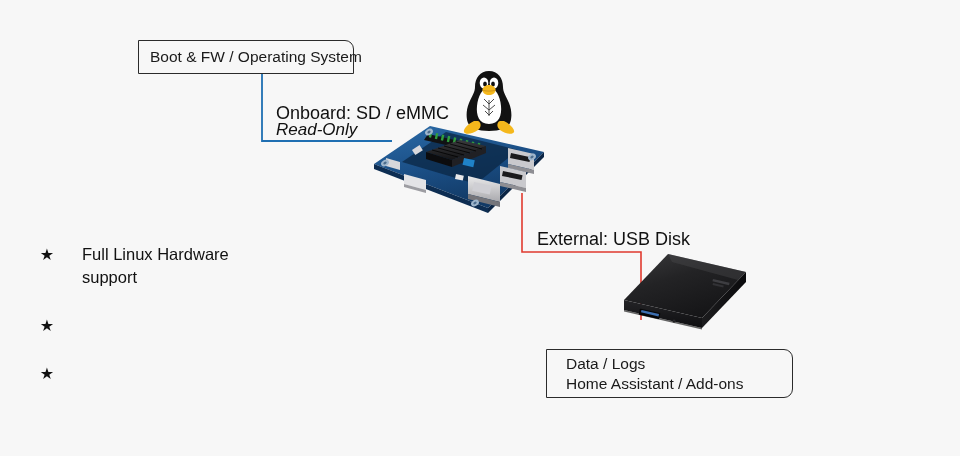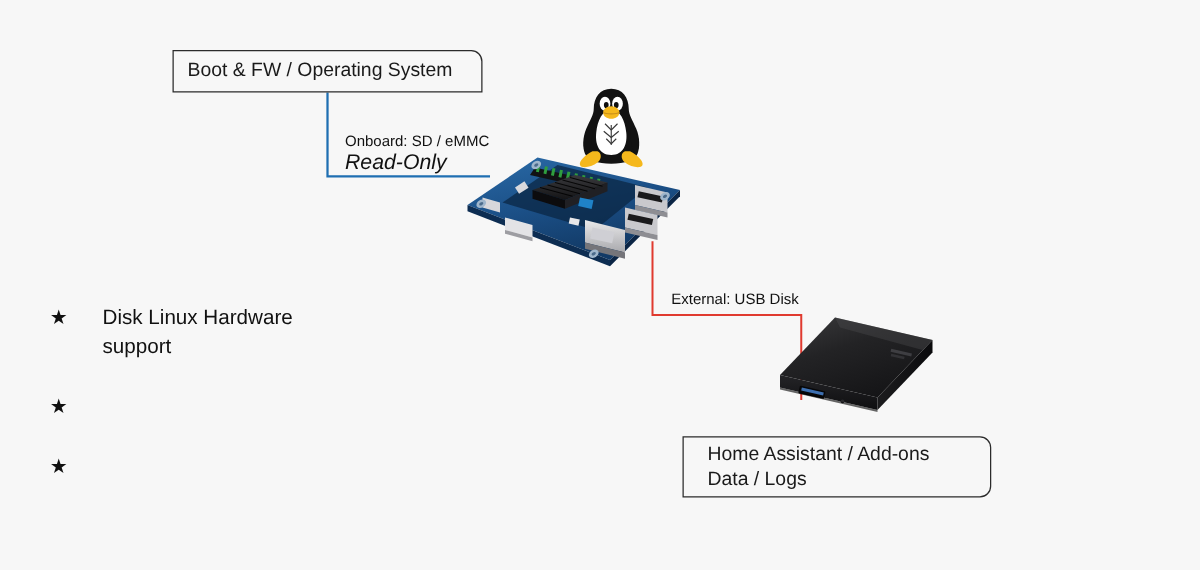--- a/index.html
+++ b/index.html
@@ -37,42 +37,42 @@
   }
   .callout .line {
     font-size: 15.5px;
     line-height: 20px;
     white-space: nowrap;
   }
 
   #box-boot {
     left: 138px;
     top: 40px;
-    width: 248px;
+    width: 216px;
     height: 34px;
     border-radius: 0 9px 0 0;
     padding: 0 11px;
   }
   #box-data {
     left: 546px;
     top: 349px;
     width: 247px;
     height: 49px;
     border-radius: 0 9px 9px 0;
     padding: 0 19px;
   }
 
   
   .edge-label {
     position: absolute;
     color: #111111;
     white-space: nowrap;
   }
   .edge-label .primary {
-    font-size: 12px;
+    font-size: 18px;
     line-height: 17px;
   }
   .edge-label .secondary {
     font-size: 17px;
     line-height: 16px;
     font-style: italic;
   }
   #label-onboard { left: 276px; top: 105px; }
   #label-external { left: 537px; top: 231px; }
 
@@ -147,28 +147,28 @@
   <div class="edge-label" id="label-onboard">
     <div class="primary">Onboard: SD / eMMC</div>
     <div class="secondary">Read-Only</div>
   </div>
 
   <div class="edge-label" id="label-external">
     <div class="primary">External: USB Disk</div>
   </div>
 
   <div class="callout" id="box-data">
+    <div class="line">Data / Logs</div>
     <div class="line">Home Assistant / Add-ons</div>
-    <div class="line">Data / Logs</div>
   </div>
 
   <div id="bullets">
     <div class="bullet-row">
       <div class="bullet-star">★</div>
-      <div class="bullet-text">Disk Linux Hardware
+      <div class="bullet-text">Full Linux Hardware
 support</div>
     </div>
     <div class="bullet-row">
       <div class="bullet-star">★</div>
     </div>
     <div class="bullet-row">
       <div class="bullet-star">★</div>
     </div>
   </div>
 

